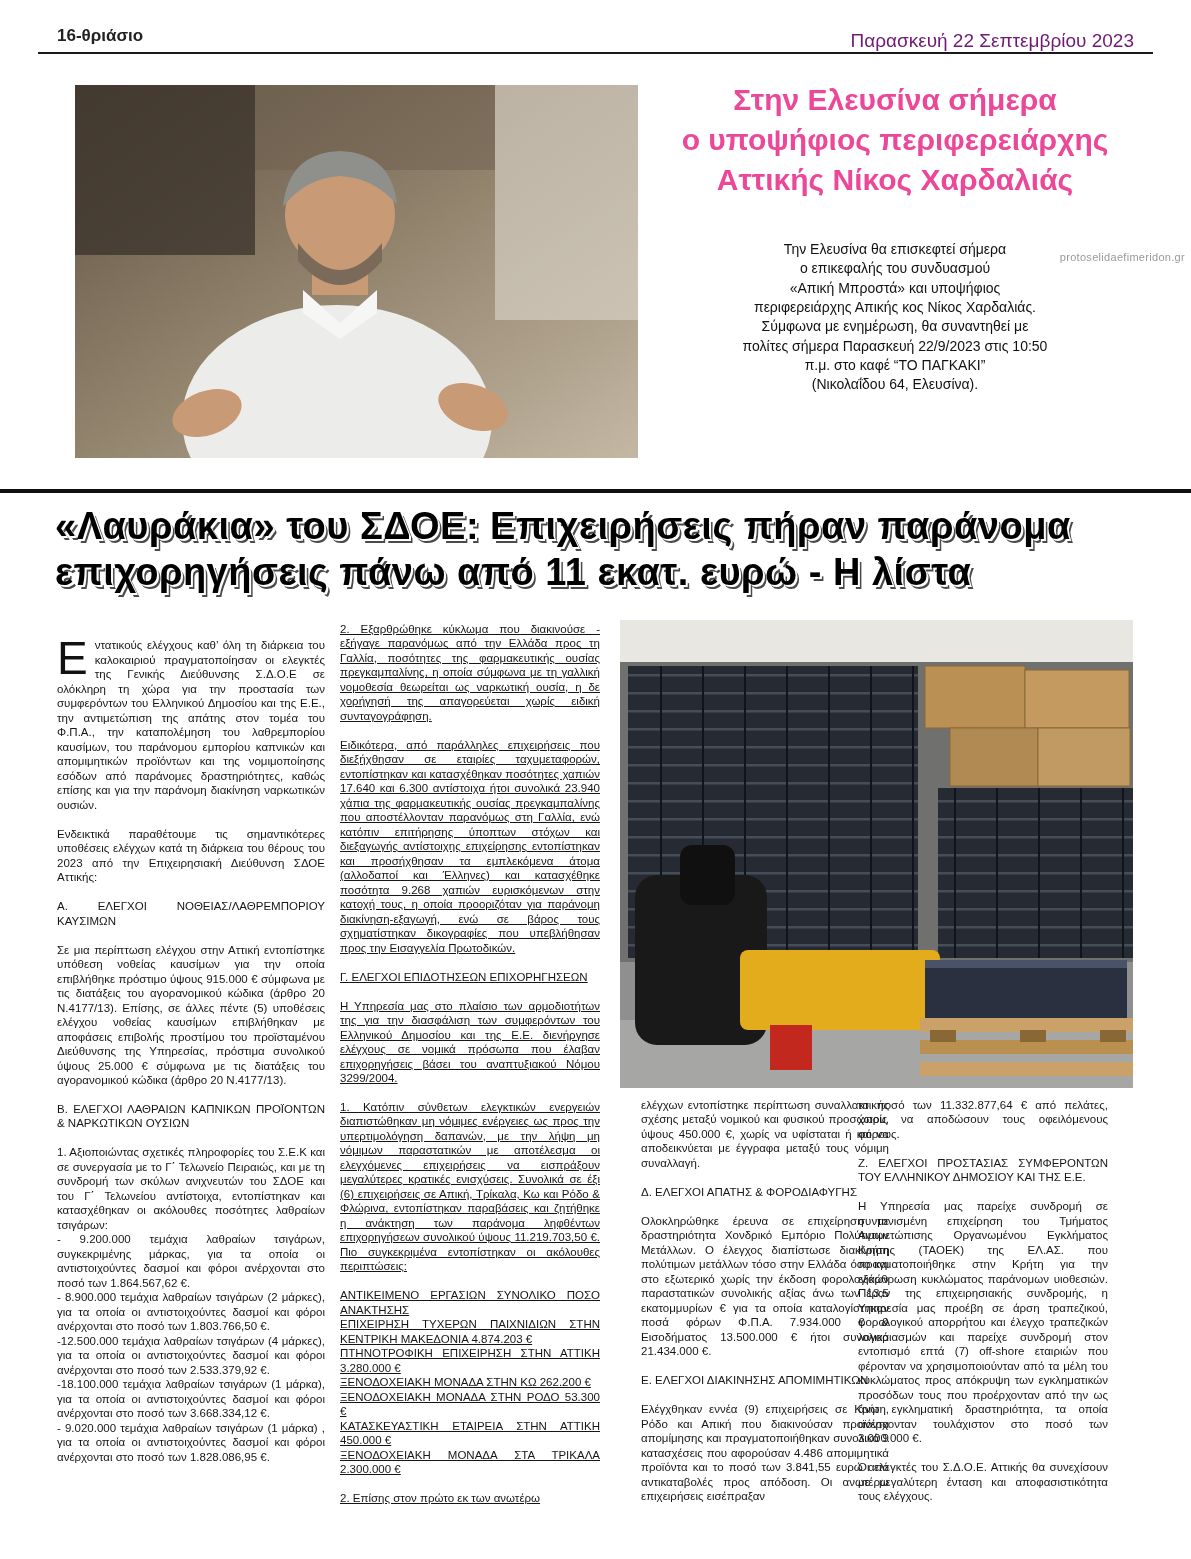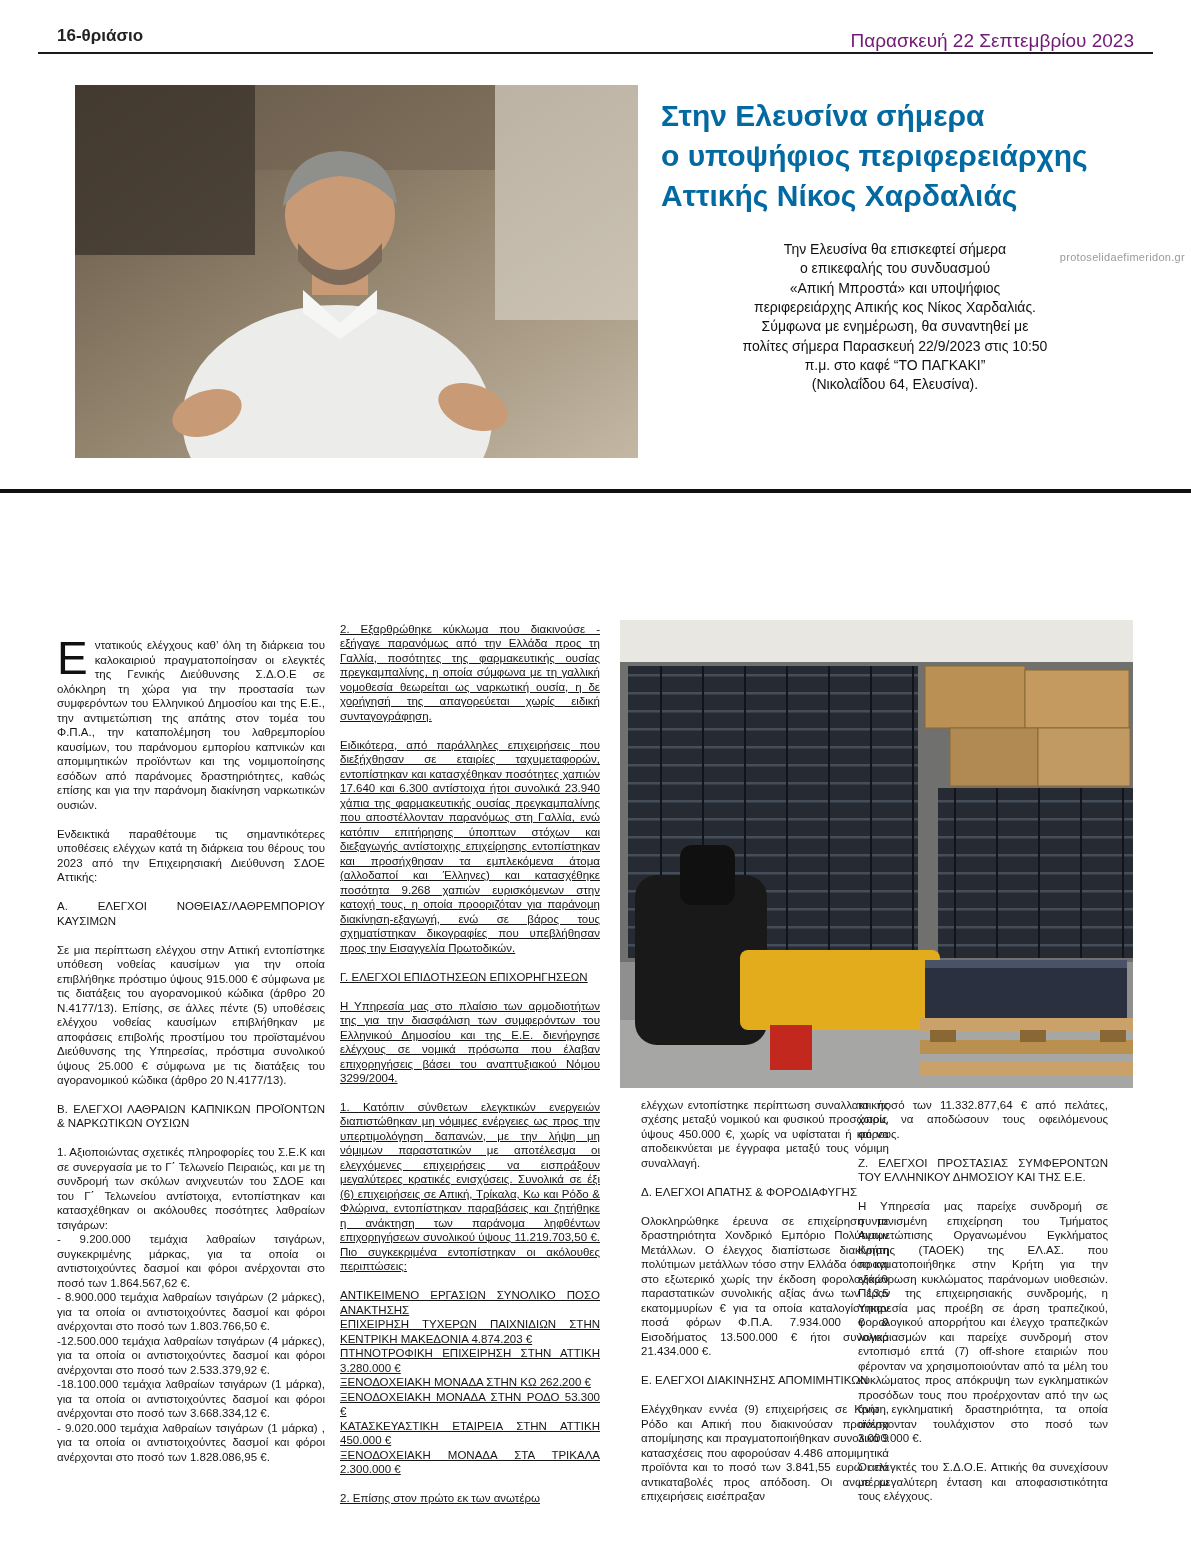--- a/index.html
+++ b/index.html
@@ -2,22 +2,22 @@
 <html><head>
 <meta charset="utf-8">
 <style>
   html,body{margin:0;padding:0;background:#e8e8e8;}
   .page{position:relative;width:1191px;height:1559px;background:#ffffff;margin:0 auto;
         font-family:"Liberation Sans","DejaVu Sans",sans-serif;color:#111;overflow:hidden;}
   .hdr-left{position:absolute;left:57px;top:26px;font-size:17px;color:#222;font-weight:bold;}
   .hdr-right{position:absolute;right:57px;top:30px;font-size:19px;color:#701a75;}
   .hdr-rule{position:absolute;left:38px;right:38px;top:52px;height:2px;background:#1a1a1a;}
   .top-photo{position:absolute;left:75px;top:85px;width:563px;height:373px;overflow:hidden;background:#9b8d77;}
-  .top-headline{position:absolute;left:645px;top:80px;width:500px;margin:16px;
-        font-size:30px;line-height:1.33;font-weight:bold;text-align:left;white-space:pre-line;color:#0369a1;}
+  .top-headline{position:absolute;left:645px;top:80px;width:500px;margin:0;
+        font-size:30px;line-height:1.33;font-weight:bold;text-align:center;white-space:pre-line;color:#ec4899;}
   .watermark{position:absolute;right:6px;top:251px;font-size:11px;color:#9a9a9a;letter-spacing:.3px;}
   .top-body{position:absolute;left:633px;top:240px;width:524px;font-size:14px;line-height:1.38;
         text-align:center;white-space:pre-line;color:#111;}
   .divider{position:absolute;left:0;top:489px;width:100%;height:4px;background:#101010;}
   .main-headline{position:absolute;left:55px;top:504px;width:1100px;margin:0;
         font-size:38px;line-height:1.2;font-weight:bold;letter-spacing:.5px;white-space:pre-line;
         color:#000;text-shadow:2px 2px 0 #ffffff,3.5px 3.5px 0 #4a4a4a;}
   .col{position:absolute;font-size:11.5px;line-height:1.26;text-align:justify;
         white-space:pre-line;overflow:hidden;color:#161616;}
   .col1{left:57px;top:624px;width:268px;height:912px;}
@@ -71,20 +71,22 @@
 ο επικεφαλής του συνδυασμού
 «Απική Μπροστά» και υποψήφιος
 περιφερειάρχης Απικής κος Νίκος Χαρδαλιάς.
 Σύμφωνα με ενημέρωση, θα συναντηθεί με
 πολίτες σήμερα Παρασκευή 22/9/2023 στις 10:50
 π.μ. στο καφέ “ΤΟ ΠΑΓΚΑΚΙ”
 (Νικολαΐδου 64, Ελευσίνα).</div>
 
   <div class="divider"></div>
 
+  <h2 class="main-headline">«Λαυράκια» του ΣΔΟΕ: Επιχειρήσεις πήραν παράνομα
+επιχορηγήσεις πάνω από 11 εκατ. ευρώ - Η λίστα</h2>
 
   <div class="col col1">
     <span class="dropcap">Ε</span><span>ντατικούς ελέγχους καθ’ όλη τη διάρκεια του καλοκαιριού πραγματοποίησαν οι ελεγκτές της Γενικής Διεύθυνσης Σ.Δ.Ο.Ε σε ολόκληρη τη χώρα για την προστασία των συμφερόντων του Ελληνικού Δημοσίου και της Ε.Ε., την αντιμετώπιση της απάτης στον τομέα του Φ.Π.Α., την καταπολέμηση του λαθρεμπορίου καυσίμων, του παράνομου εμπορίου καπνικών και απομιμητικών προϊόντων και της νομιμοποίησης εσόδων από παράνομες δραστηριότητες, καθώς επίσης και για την παράνομη διακίνηση ναρκωτικών ουσιών.
 
 Ενδεικτικά παραθέτουμε τις σημαντικότερες υποθέσεις ελέγχων κατά τη διάρκεια του θέρους του 2023 από την Επιχειρησιακή Διεύθυνση ΣΔΟΕ Αττικής:
 
 Α. ΕΛΕΓΧΟΙ ΝΟΘΕΙΑΣ/ΛΑΘΡΕΜΠΟΡΙΟΥ ΚΑΥΣΙΜΩΝ
 
 Σε μια περίπτωση ελέγχου στην Αττική εντοπίστηκε υπόθεση νοθείας καυσίμων για την οποία επιβλήθηκε πρόστιμο ύψους 915.000 € σύμφωνα με τις διατάξεις του αγορανομικού κώδικα (άρθρο 20 Ν.4177/13). Επίσης, σε άλλες πέντε (5) υποθέσεις ελέγχου νοθείας καυσίμων επιβλήθηκαν με αποφάσεις επιβολής προστίμου του προϊσταμένου Διεύθυνσης της Υπηρεσίας, πρόστιμα συνολικού ύψους 25.000 € σύμφωνα με τις διατάξεις του αγορανομικού κώδικα (άρθρο 20 Ν.4177/13).
 

